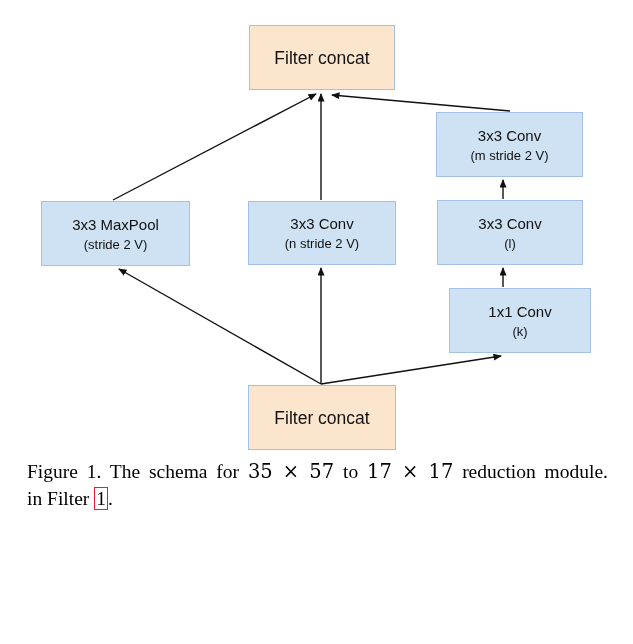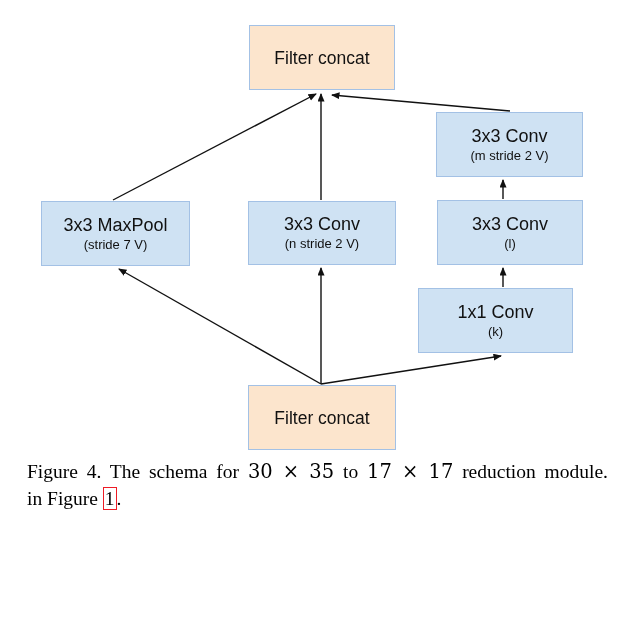--- a/index.html
+++ b/index.html
@@ -23,21 +23,21 @@
     display: flex;
     flex-direction: column;
     align-items: center;
     justify-content: center;
     text-align: center;
     border: 1.5px solid var(--node-border, #a3c1e5);
     color: #111;
   }
   .node.blue  { background: var(--node-blue,  #cfe2f3); }
   .node.peach { background: var(--node-peach, #fce5cd); }
-  .node .l1 { font-size: 18px; line-height: 22px; }
+  .node .l1 { font-size: 15px; line-height: 22px; }
   .node .l2 { font-size: 13px; line-height: 18px; }
   .single .l1 { font-size: 17.5px; }
 
   .caption {
     position: absolute;
     left: 27px;
     top: 459px;
     width: 581px;
     font-family: "Liberation Serif", serif;
     font-size: 19.5px;
@@ -87,42 +87,42 @@
       <span class="l1">Filter concat</span>
     </div>
 
     <div class="node blue" style="left:436px; top:112px; width:147px; height:65px;">
       <span class="l1">3x3 Conv</span>
       <span class="l2">(m stride 2 V)</span>
     </div>
 
     <div class="node blue" style="left:41px; top:201px; width:149px; height:65px;">
       <span class="l1">3x3 MaxPool</span>
-      <span class="l2">(stride 7 V)</span>
+      <span class="l2">(stride 2 V)</span>
     </div>
 
     <div class="node blue" style="left:248px; top:201px; width:148px; height:64px;">
       <span class="l1">3x3 Conv</span>
       <span class="l2">(n stride 2 V)</span>
     </div>
 
     <div class="node blue" style="left:437px; top:200px; width:146px; height:65px;">
       <span class="l1">3x3 Conv</span>
       <span class="l2">(l)</span>
     </div>
 
-    <div class="node blue" style="left:418px; top:288px; width:155px; height:65px;">
+    <div class="node blue" style="left:449px; top:288px; width:142px; height:65px;">
       <span class="l1">1x1 Conv</span>
       <span class="l2">(k)</span>
     </div>
 
     <div class="node peach single" style="left:248px; top:385px; width:148px; height:65px;">
       <span class="l1">Filter concat</span>
     </div>
 
   </div>
 
   <div class="caption" id="caption">
-      <div class="cap-line"><span>Figure 4. The schema for </span><span class="seg-math">30 × 35</span><span> to </span><span class="seg-math">17 × 17</span><span> reduction module.</span></div>
-      <div class="cap-line last"><span>in Figure </span><span class="seg-ref">1</span><span>.</span></div>
+      <div class="cap-line"><span>Figure 1. The schema for </span><span class="seg-math">35 × 57</span><span> to </span><span class="seg-math">17 × 17</span><span> reduction module.</span></div>
+      <div class="cap-line last"><span>in Filter </span><span class="seg-ref">1</span><span>.</span></div>
     </div>
 
 </div>
 
 </body></html>

